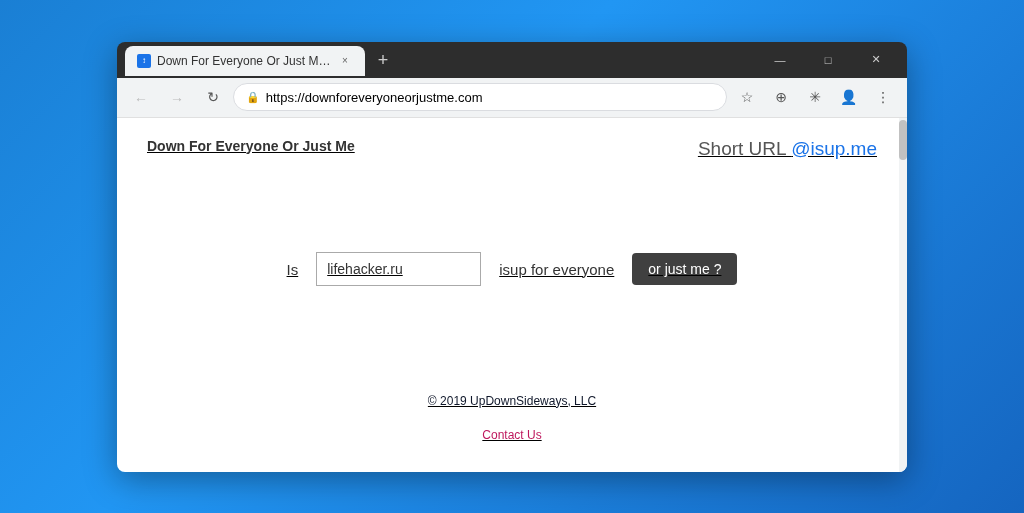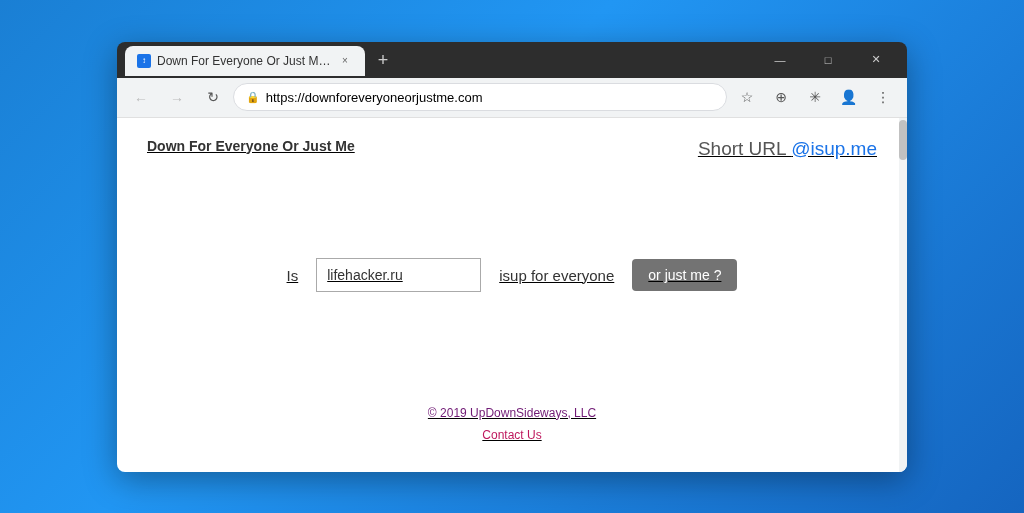--- a/index.html
+++ b/index.html
@@ -282,39 +282,39 @@
       color: #333;
       outline: none;
     }
 
     .down-text {
       font-size: 15px;
       color: #333;
     }
 
     .or-just-me-btn {
-      background: #737373;
+      background: #404040;
       color: white;
       border: none;
       border-radius: 4px;
       padding: 8px 16px;
       font-size: 14px;
       cursor: pointer;
       white-space: nowrap;
     }
 
     .page-footer {
       text-align: center;
       padding: 15px 0 10px;
     }
 
     .footer-copyright {
       font-size: 12px;
-      color: #701a75;
-      margin-bottom: 8px;
+      color: #0f172a;
+      margin-bottom: 20px;
     }
 
     .footer-link {
       font-size: 12px;
       color: #be185d;
       text-decoration: none;
       display: block;
     }
   </style>
 </head>

